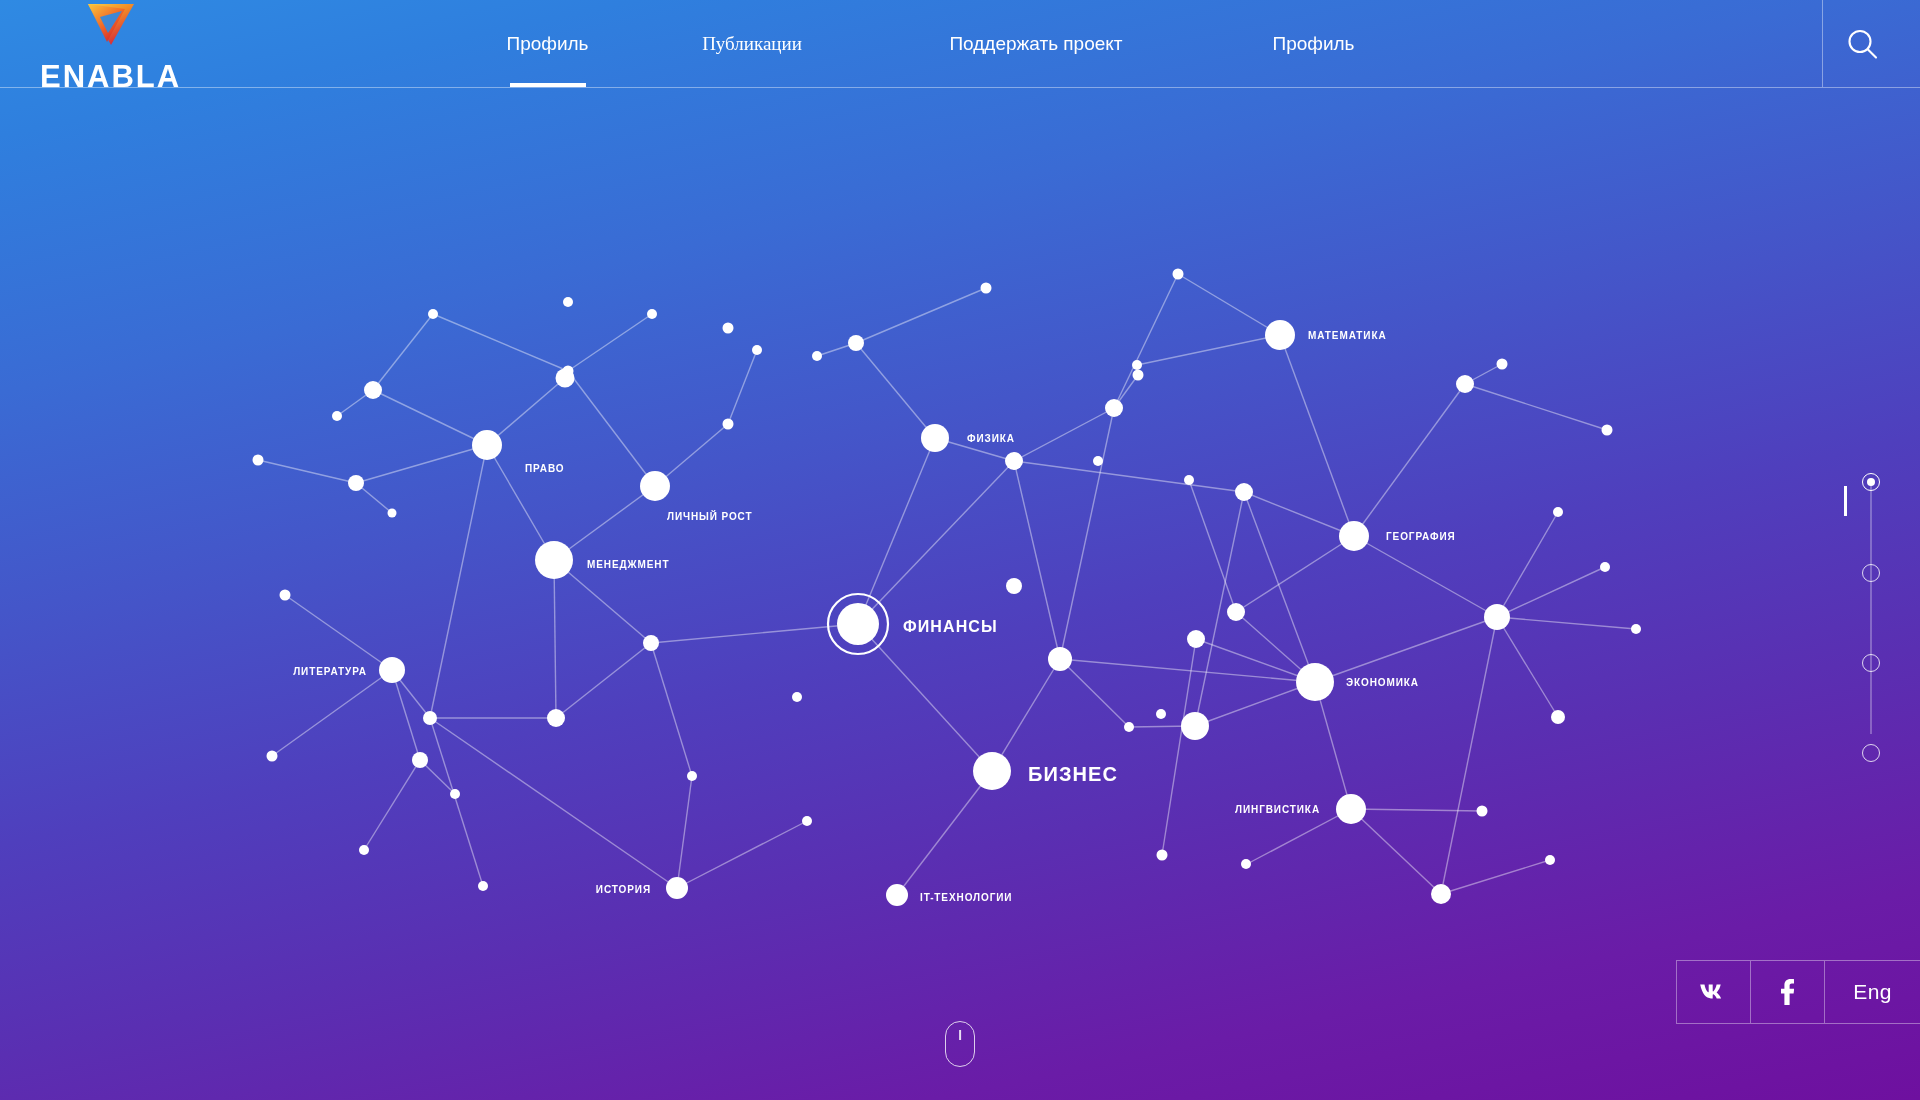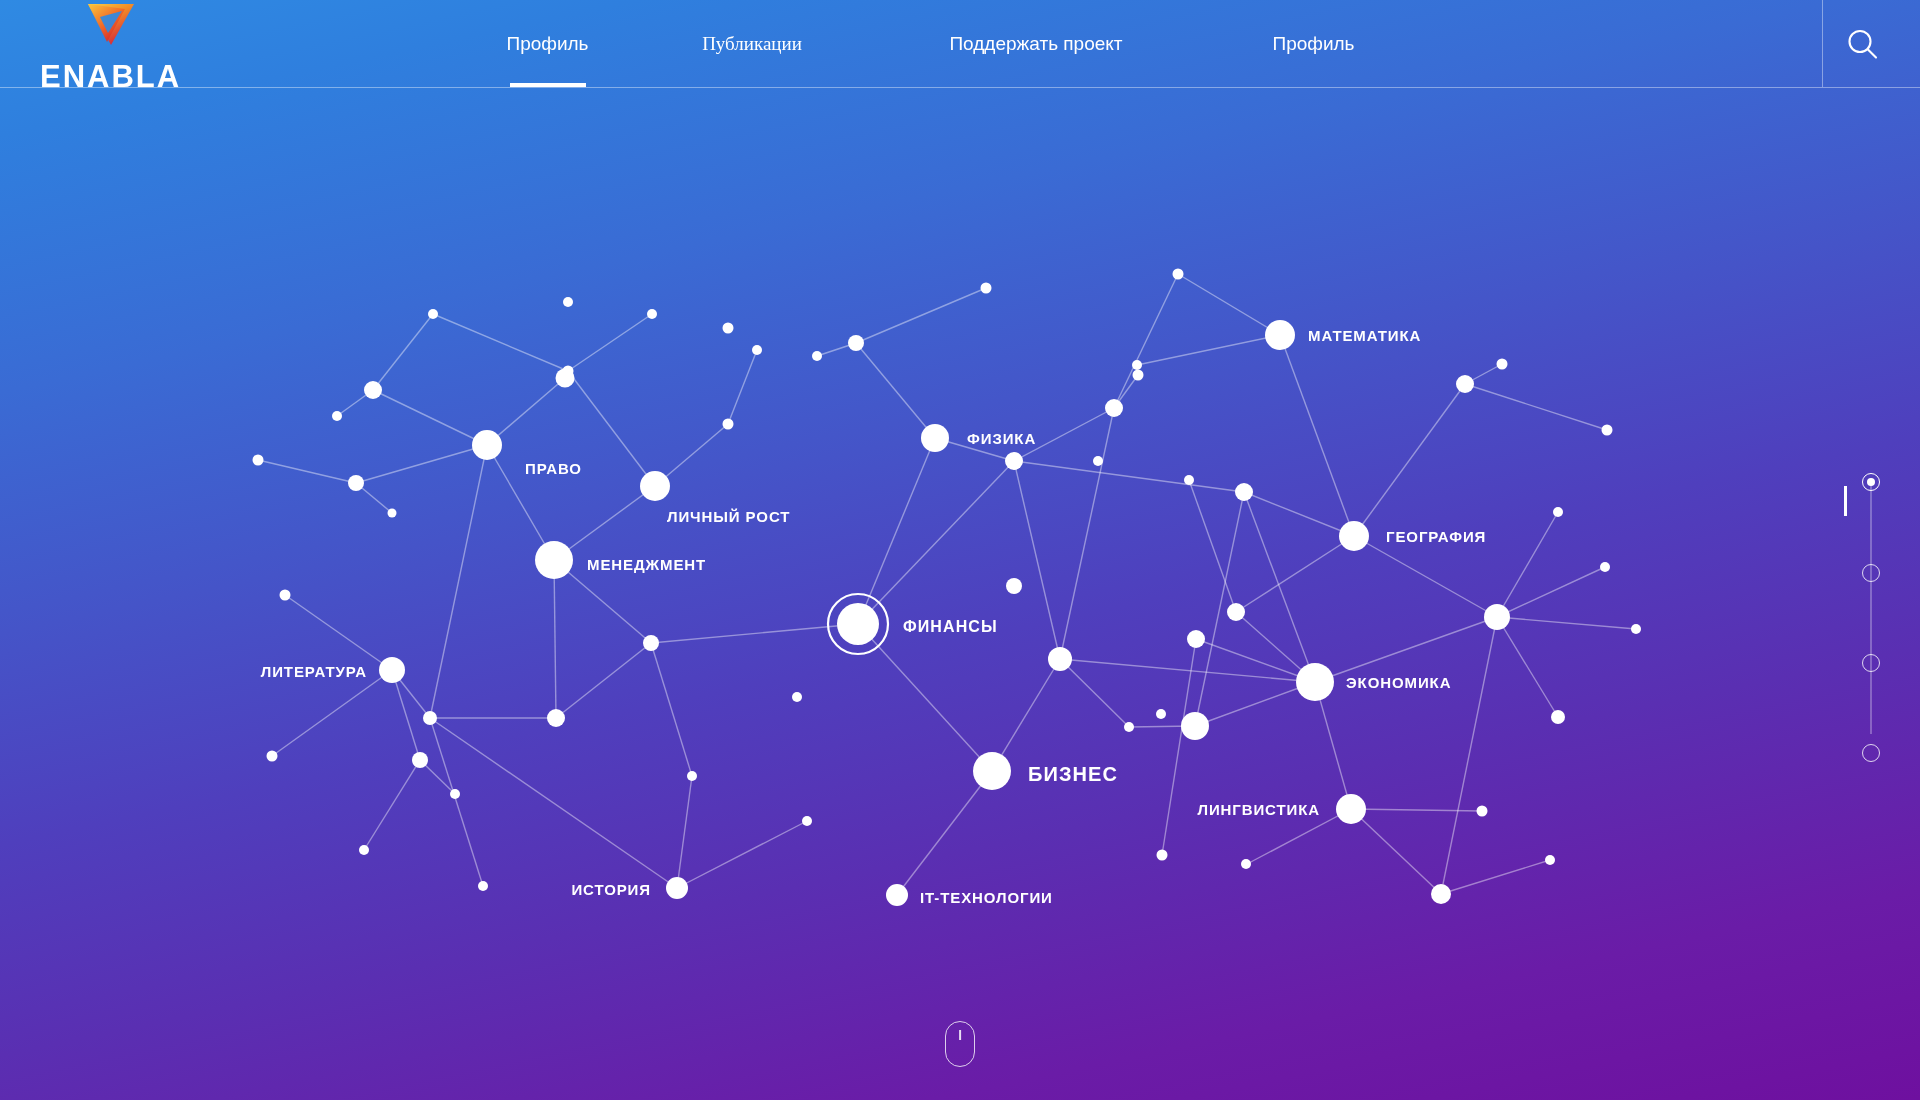--- a/index.html
+++ b/index.html
@@ -73,21 +73,21 @@
 
   
   #stage {
     position:absolute; left:0; top:88px;
     width:1920px; height:1012px;
   }
   #graph-svg { position:absolute; left:0; top:0; width:1920px; height:1012px; }
 
   .node-label {
     position:absolute;
-    color:#ffffff; font-size:15px; font-weight:bold;
+    color:#ffffff; font-size:10px; font-weight:bold;
     letter-spacing:0.9px; white-space:nowrap;
     text-transform:uppercase; pointer-events:none;
     transform:translateY(-50%);
   }
   .node-label.right { }
   .node-label.left { transform:translate(-100%,-50%);text-align:right; }
 
   
   #pager {
     position:absolute; right:0px; top:88px;
@@ -389,14 +389,27 @@
 
   <div id="pager">
     <div class="pager-tick"></div>
     <div class="pager-line"></div>
     <button class="pager-dot pd-0 active" aria-label="1"></button>
     <button class="pager-dot pd-1" aria-label="2"></button>
     <button class="pager-dot pd-2" aria-label="3"></button>
     <button class="pager-dot pd-3" aria-label="4"></button>
   </div>
 
+  <div id="footer-actions">
+    <a class="fa-btn" href="#" aria-label="VK">
+      <svg width="30" height="18" viewBox="0 0 30 18" aria-hidden="true">
+        <path d="M1.2 1.6h4.3c.4 3.2 1.9 6.1 3.3 7.4.5.4.9.3.9-.5V1.6h4v6c0 .9.4 1.1 1 .5 1.2-1.3 2.4-3.8 2.9-6.5h4.1c-.6 3.3-2.3 6-3.6 7.3-.5.5-.4.8.1 1.2 1.1.9 3.1 3 3.9 5.3h-4.4c-.7-1.8-2.1-3.3-3-3.9-.6-.4-1-.2-1 .6v3.3h-1.7C7.2 15.4 3 11 1.2 1.6z" fill="#ffffff"></path>
+      </svg>
+    </a>
+    <a class="fa-btn" href="#" aria-label="Facebook">
+      <svg width="13" height="26" viewBox="0 0 13 26" aria-hidden="true">
+        <path d="M8.6 26V13.9h4.0l.6-4.7H8.6V6.2c0-1.35.38-2.27 2.32-2.27H13V-0.26C12.57-.31 11.1-.43 9.4-.43 5.85-.43 3.4 1.74 3.4 5.72V9.2H0v4.7h3.4V26z" fill="#ffffff" transform="translate(0,0.5)"></path>
+      </svg>
+    </a>
+    <a class="fa-btn" href="#">Eng</a>
+  </div>
 
 </main>
 
 </body></html>

